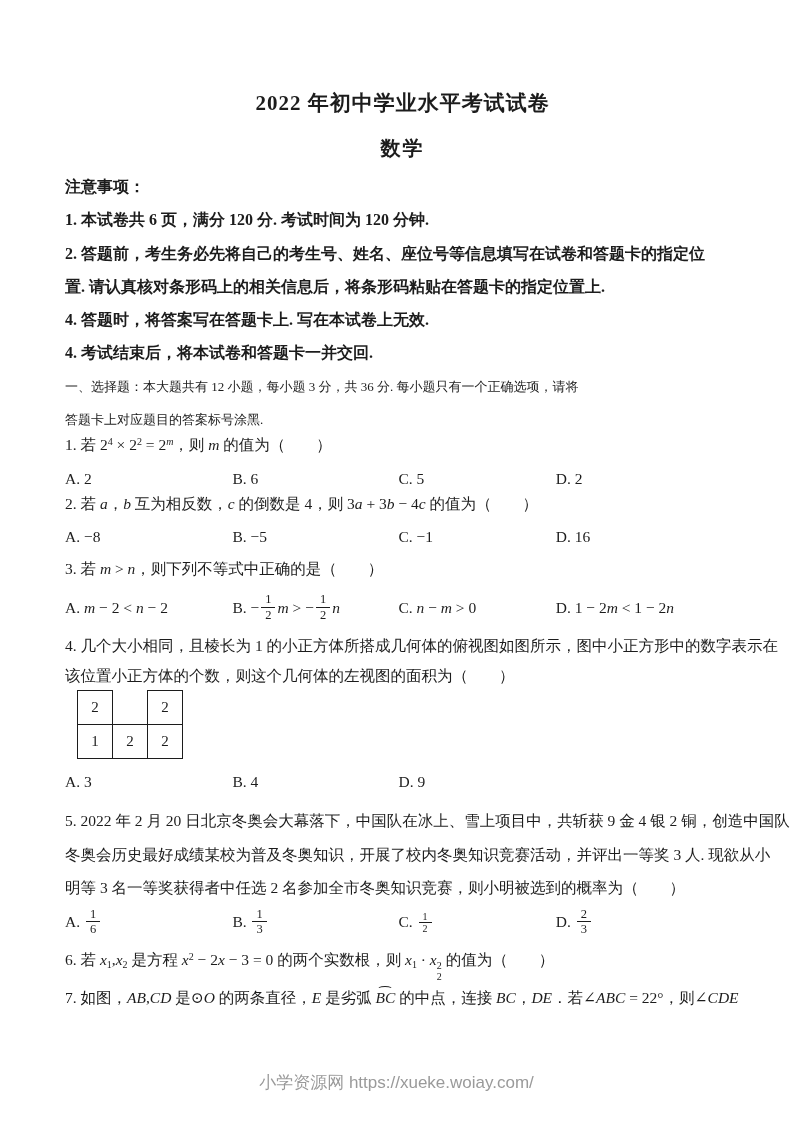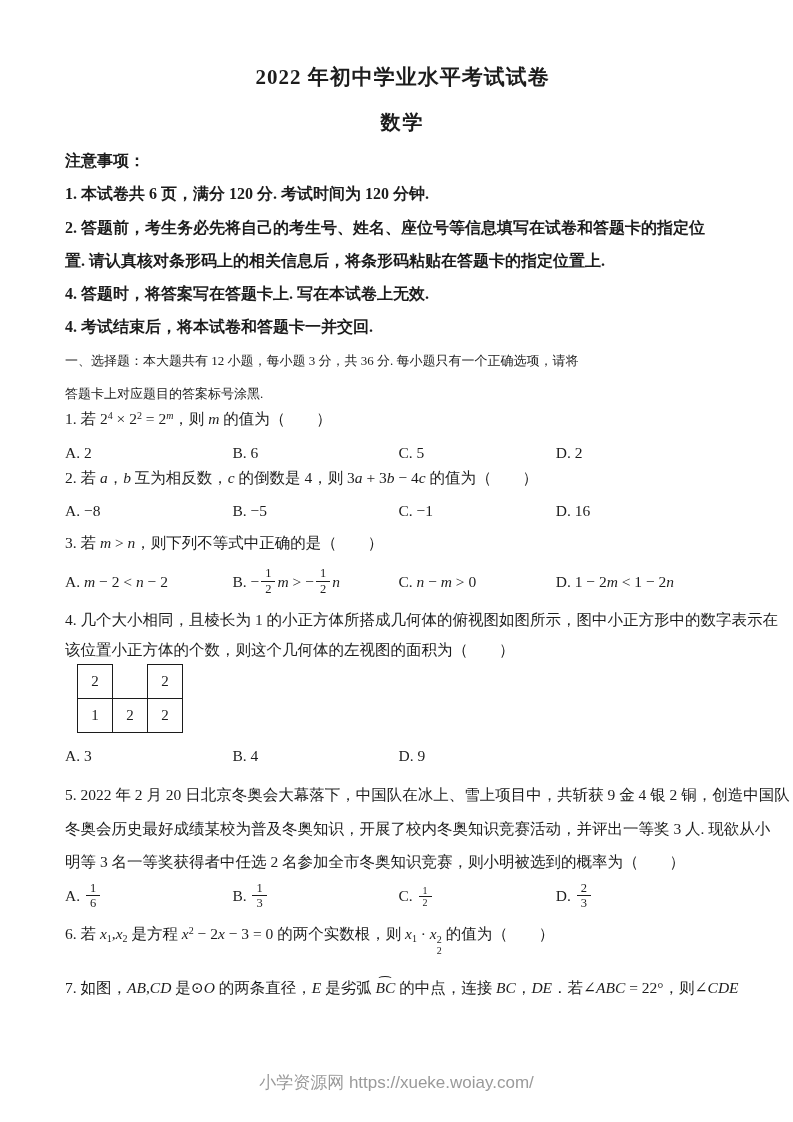--- a/index.html
+++ b/index.html
@@ -1,30 +1,30 @@
 <!DOCTYPE html>
 <html><head>
 <meta charset="utf-8">
 <style>
   html,body{margin:0;padding:0;background:#ffffff;}
   #page{
     width:793px;height:1122px;position:relative;background:#ffffff;
     overflow:hidden;color:#1c1c1c;
     font-family:"Liberation Serif","DejaVu Serif",serif;
   }
-  .content{padding:62px 53px 0 65px;font-size:15.5px;}
+  .content{padding:88px 53px 0 65px;font-size:15.5px;}
   .title{margin:0;font-size:21px;line-height:30px;font-weight:700;text-align:center;letter-spacing:1px;}
   .subject{margin:16px 0 0 0;font-size:20px;line-height:28px;font-weight:700;text-align:center;letter-spacing:2px;}
   .notice{margin-top:8px;font-weight:700;font-size:16px;}
   .section{font-weight:400;font-size:13px;}
   .ln{height:33.3px;line-height:33.3px;white-space:nowrap;overflow:visible;}
   .ln28{height:28px;line-height:28px;}
   .q{font-size:15.5px;}
   .q1{margin-top:-8px;} .q2{margin-top:-8px;} .q3{margin-top:-2px;} .q4{margin-top:-2px;}
-  .q5{margin-top:6px;} .q6{margin-top:-1px;} .q7{margin-top:20px;}
+  .q5{margin-top:6px;} .q6{margin-top:-1px;} .q7{margin-top:4px;}
   .opts{display:grid;grid-template-columns:24.8% 24.6% 23.3% 27.3%;height:33.3px;line-height:33.3px;align-items:center;}
   .opts.tall{height:46px;line-height:46px;}
   .q4 .opts{margin-top:6px;}
   .q5 .opts{margin-top:-4px;height:44px;line-height:44px;}
   .opt{white-space:nowrap;}
   .it{font-style:italic;}
   sup{font-size:10px;vertical-align:5px;line-height:0;}
   sub{font-size:10px;vertical-align:-3px;line-height:0;}
   .ss{display:inline-flex;flex-direction:column;align-items:flex-start;font-size:10px;line-height:1.05;vertical-align:-4px;}
   .frac{display:inline-flex;flex-direction:column;vertical-align:middle;text-align:center;font-size:12.5px;line-height:1.15;position:relative;top:-2px;margin:0 2px;}

